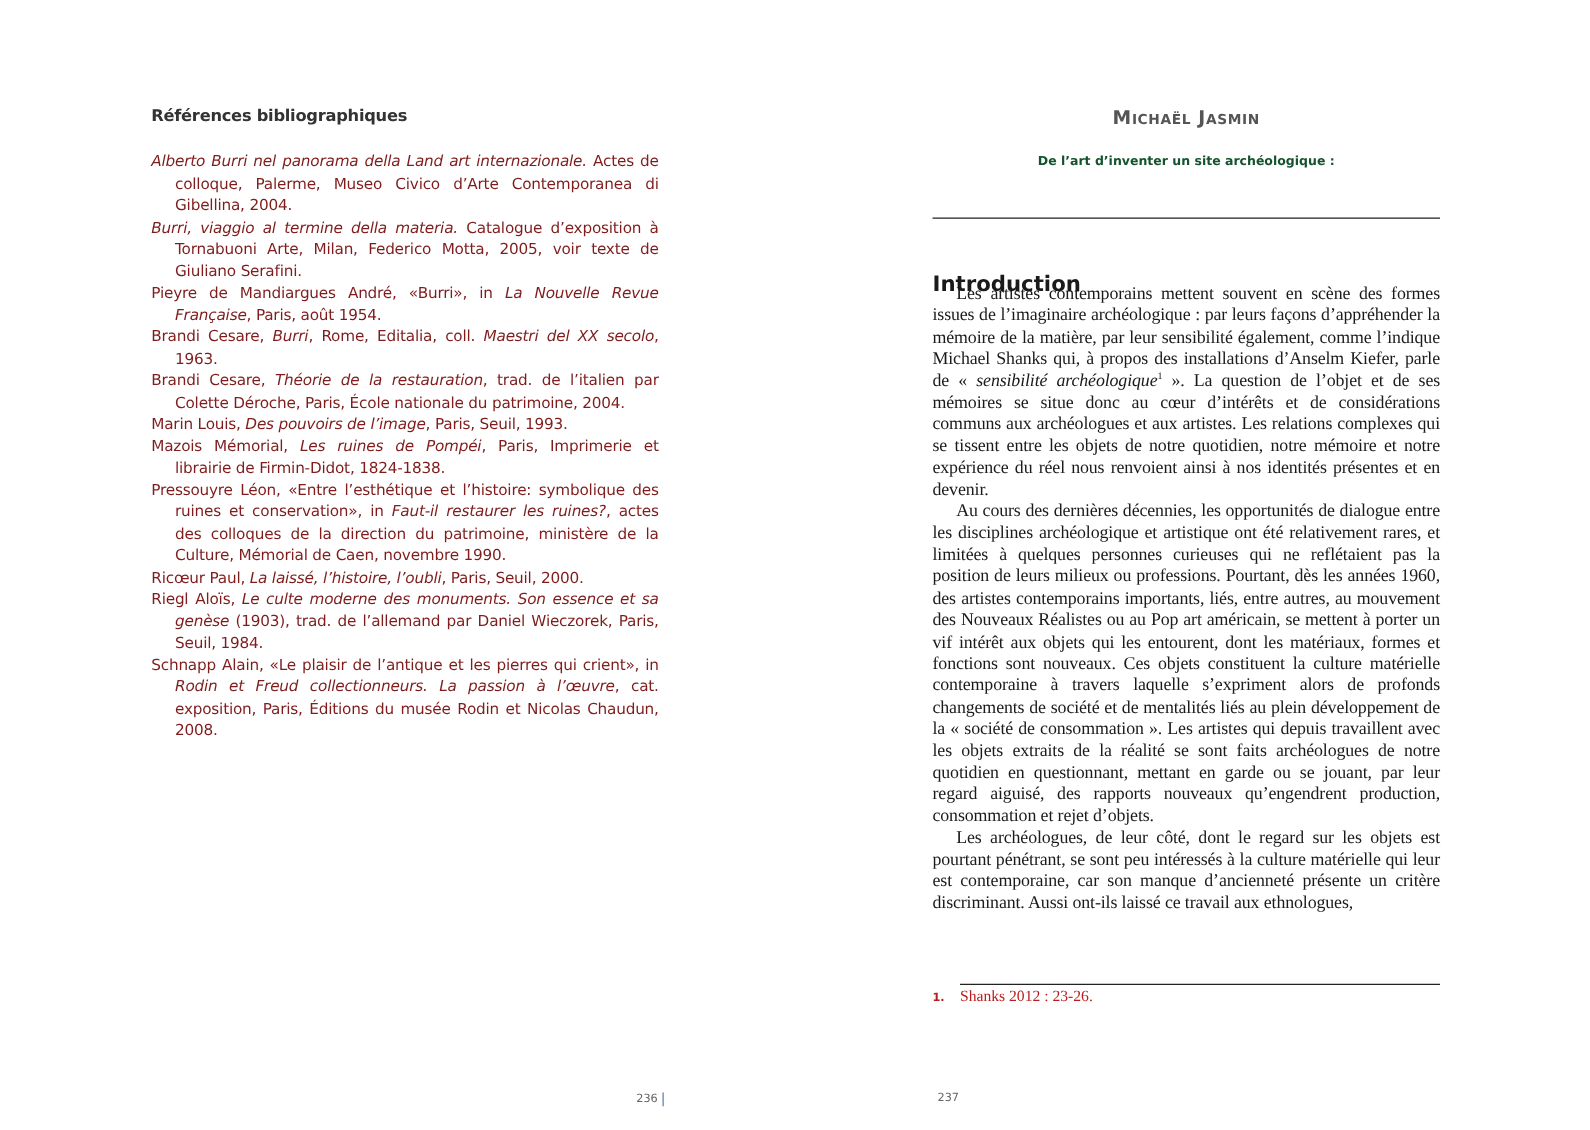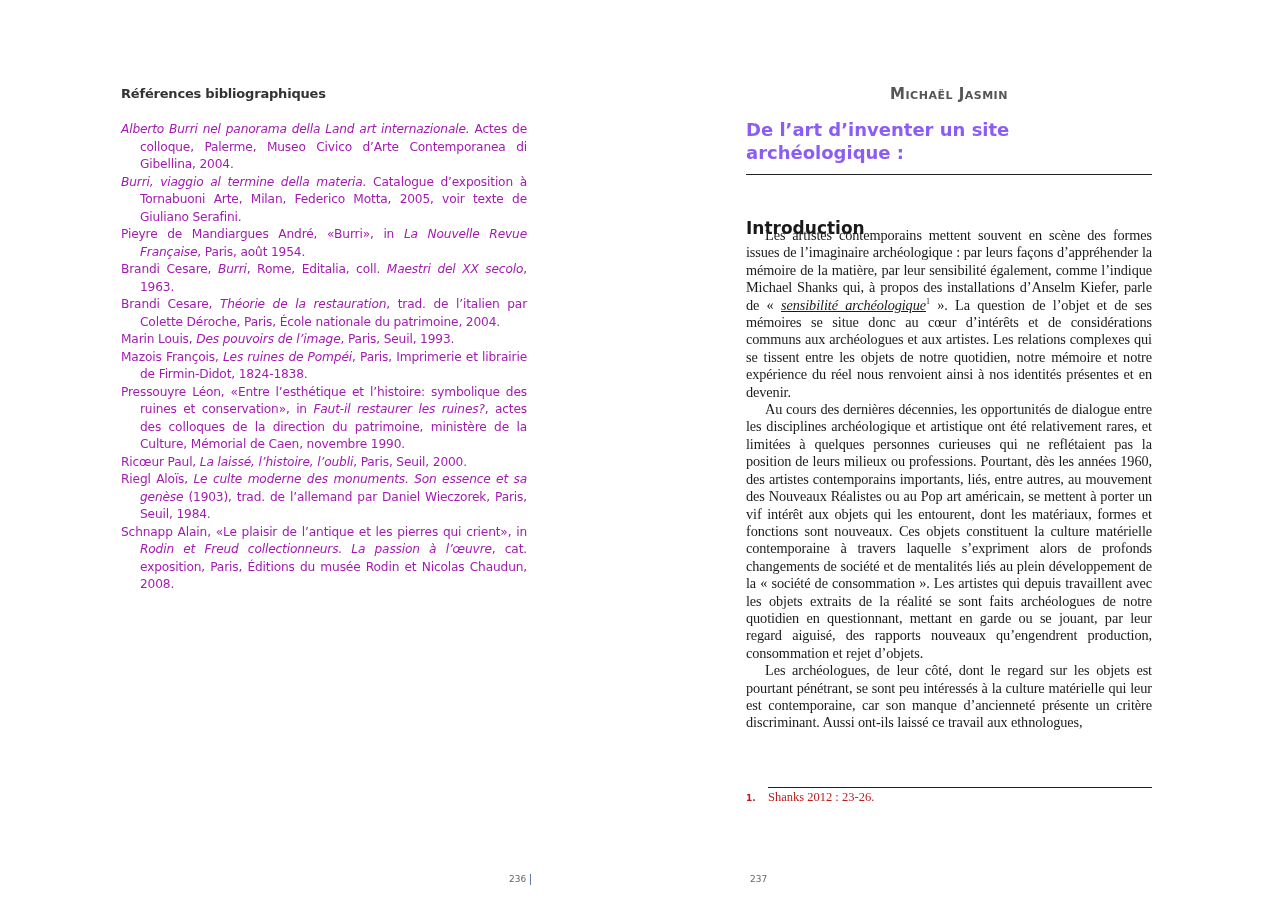--- a/index.html
+++ b/index.html
@@ -6,30 +6,30 @@
   body { width: 1272px; height: 904px; position: relative; overflow: hidden; color: #222; }
   .page { position: absolute; top: 0; height: 904px; }
   .page-left { left: 0; width: 636px; }
   .page-right { left: 636px; width: 636px; }
 
   .sans { font-family: "DejaVu Sans", "Liberation Sans", sans-serif; }
   .serif { font-family: "Liberation Serif", "DejaVu Serif", serif; }
 
   .refs-heading { position: absolute; left: 121px; top: 86px; font-size: 13px; font-weight: bold; color: #333; letter-spacing: -0.2px; }
   .refs-list { position: absolute; left: 121px; top: 121px; width: 406px; margin: 0; padding: 0; list-style: none; }
-  .ref-item { font-size: 12.2px; line-height: 17.5px; text-align: justify; padding-left: 19px; text-indent: -19px; color: #a21caf; letter-spacing: -0.15px; }
+  .ref-item { font-size: 12.2px; line-height: 17.5px; text-align: justify; padding-left: 19px; text-indent: -19px; color: #7f1d1d; letter-spacing: -0.15px; }
   .ref-item em { font-style: italic; }
 
   .author { position: absolute; left: 110px; width: 406px; top: 85px; text-align: center; font-size: 15px; font-weight: bold; color: #555; font-variant: small-caps; letter-spacing: 0.5px; }
-  .title { position: absolute; left: 110px; width: 406px; top: 118px; text-align: left; font-size: 18px; font-weight: bold; line-height: 23px; color: #8b5cf6; }
+  .title { position: absolute; left: 110px; width: 406px; top: 118px; text-align: center; font-size: 10px; font-weight: bold; line-height: 23px; color: #14532d; }
   .title-rule { position: absolute; left: 110px; width: 406px; top: 174px; border-top: 1px solid #222; }
   .section-heading { position: absolute; left: 110px; top: 218px; font-size: 17px; font-weight: bold; color: #1a1a1a; }
   .body-text { position: absolute; left: 110px; top: 227px; width: 406px; }
   .para { margin: 0; font-size: 14.3px; line-height: 17.4px; text-align: justify; text-indent: 19px; color: #1a1a1a; letter-spacing: -0.1px; }
-  .para em { font-style: italic; text-decoration: underline; }
+  .para em { font-style: italic; }
   sup { font-size: 8px; vertical-align: super; line-height: 0; }
 
   .fn-rule { position: absolute; left: 132px; width: 384px; top: 787px; border-top: 1px solid #222; }
   .footnote { position: absolute; left: 110px; top: 790px; font-size: 12.5px; color: #b91c1c; }
   .fn-num { display: inline-block; width: 22px; font-family: "DejaVu Sans", sans-serif; font-weight: bold; font-size: 9px; }
 
   .folio { position: absolute; top: 874px; font-size: 9px; color: #666; }
   .folio-left { left: 509px; }
   .folio-right { left: 114px; }
   .cursor { display: inline-block; width: 1px; height: 11px; background: #5a7fb5; vertical-align: middle; margin-left: 4px; }
@@ -39,21 +39,21 @@
 
 <div class="page page-left">
   <div class="refs-heading sans">Références bibliographiques</div>
   <ul class="refs-list sans">
     <li class="ref-item"><em>Alberto Burri nel panorama della Land art internazionale.</em><span> Actes de colloque, Palerme, Museo Civico d’Arte Contemporanea di Gibellina, 2004.</span></li>
     <li class="ref-item"><em>Burri, viaggio al termine della materia.</em><span> Catalogue d’exposition à Tornabuoni Arte, Milan, Federico Motta, 2005, voir texte de Giuliano Serafini.</span></li>
     <li class="ref-item"><span>Pieyre de Mandiargues André, «Burri», in </span><em>La Nouvelle Revue Française</em><span>, Paris, août 1954.</span></li>
     <li class="ref-item"><span>Brandi Cesare, </span><em>Burri</em><span>, Rome, Editalia, coll. </span><em>Maestri del XX secolo</em><span>, 1963.</span></li>
     <li class="ref-item"><span>Brandi Cesare, </span><em>Théorie de la restauration</em><span>, trad. de l’italien par Colette Déroche, Paris, École nationale du patrimoine, 2004.</span></li>
     <li class="ref-item"><span>Marin Louis, </span><em>Des pouvoirs de l’image</em><span>, Paris, Seuil, 1993.</span></li>
-    <li class="ref-item"><span>Mazois François, </span><em>Les ruines de Pompéi</em><span>, Paris, Imprimerie et librairie de Firmin-Didot, 1824-1838.</span></li>
+    <li class="ref-item"><span>Mazois Mémorial, </span><em>Les ruines de Pompéi</em><span>, Paris, Imprimerie et librairie de Firmin-Didot, 1824-1838.</span></li>
     <li class="ref-item"><span>Pressouyre Léon, «Entre l’esthétique et l’histoire: symbolique des ruines et conservation», in </span><em>Faut-il restaurer les ruines?</em><span>, actes des colloques de la direction du patrimoine, ministère de la Culture, Mémorial de Caen, novembre 1990.</span></li>
     <li class="ref-item"><span>Ricœur Paul, </span><em>La laissé, l’histoire, l’oubli</em><span>, Paris, Seuil, 2000.</span></li>
     <li class="ref-item"><span>Riegl Aloïs, </span><em>Le culte moderne des monuments. Son essence et sa genèse</em><span> (1903), trad. de l’allemand par Daniel Wieczorek, Paris, Seuil, 1984.</span></li>
     <li class="ref-item"><span>Schnapp Alain, «Le plaisir de l’antique et les pierres qui crient», in </span><em>Rodin et Freud collectionneurs. La passion à l’œuvre</em><span>, cat. exposition, Paris, Éditions du musée Rodin et Nicolas Chaudun, 2008.</span></li>
   </ul>
   <div class="folio folio-left sans"><span>236</span><span class="cursor"></span></div>
 </div>
 
 <div class="page page-right">
   <div class="author sans">Michaël Jasmin</div>

